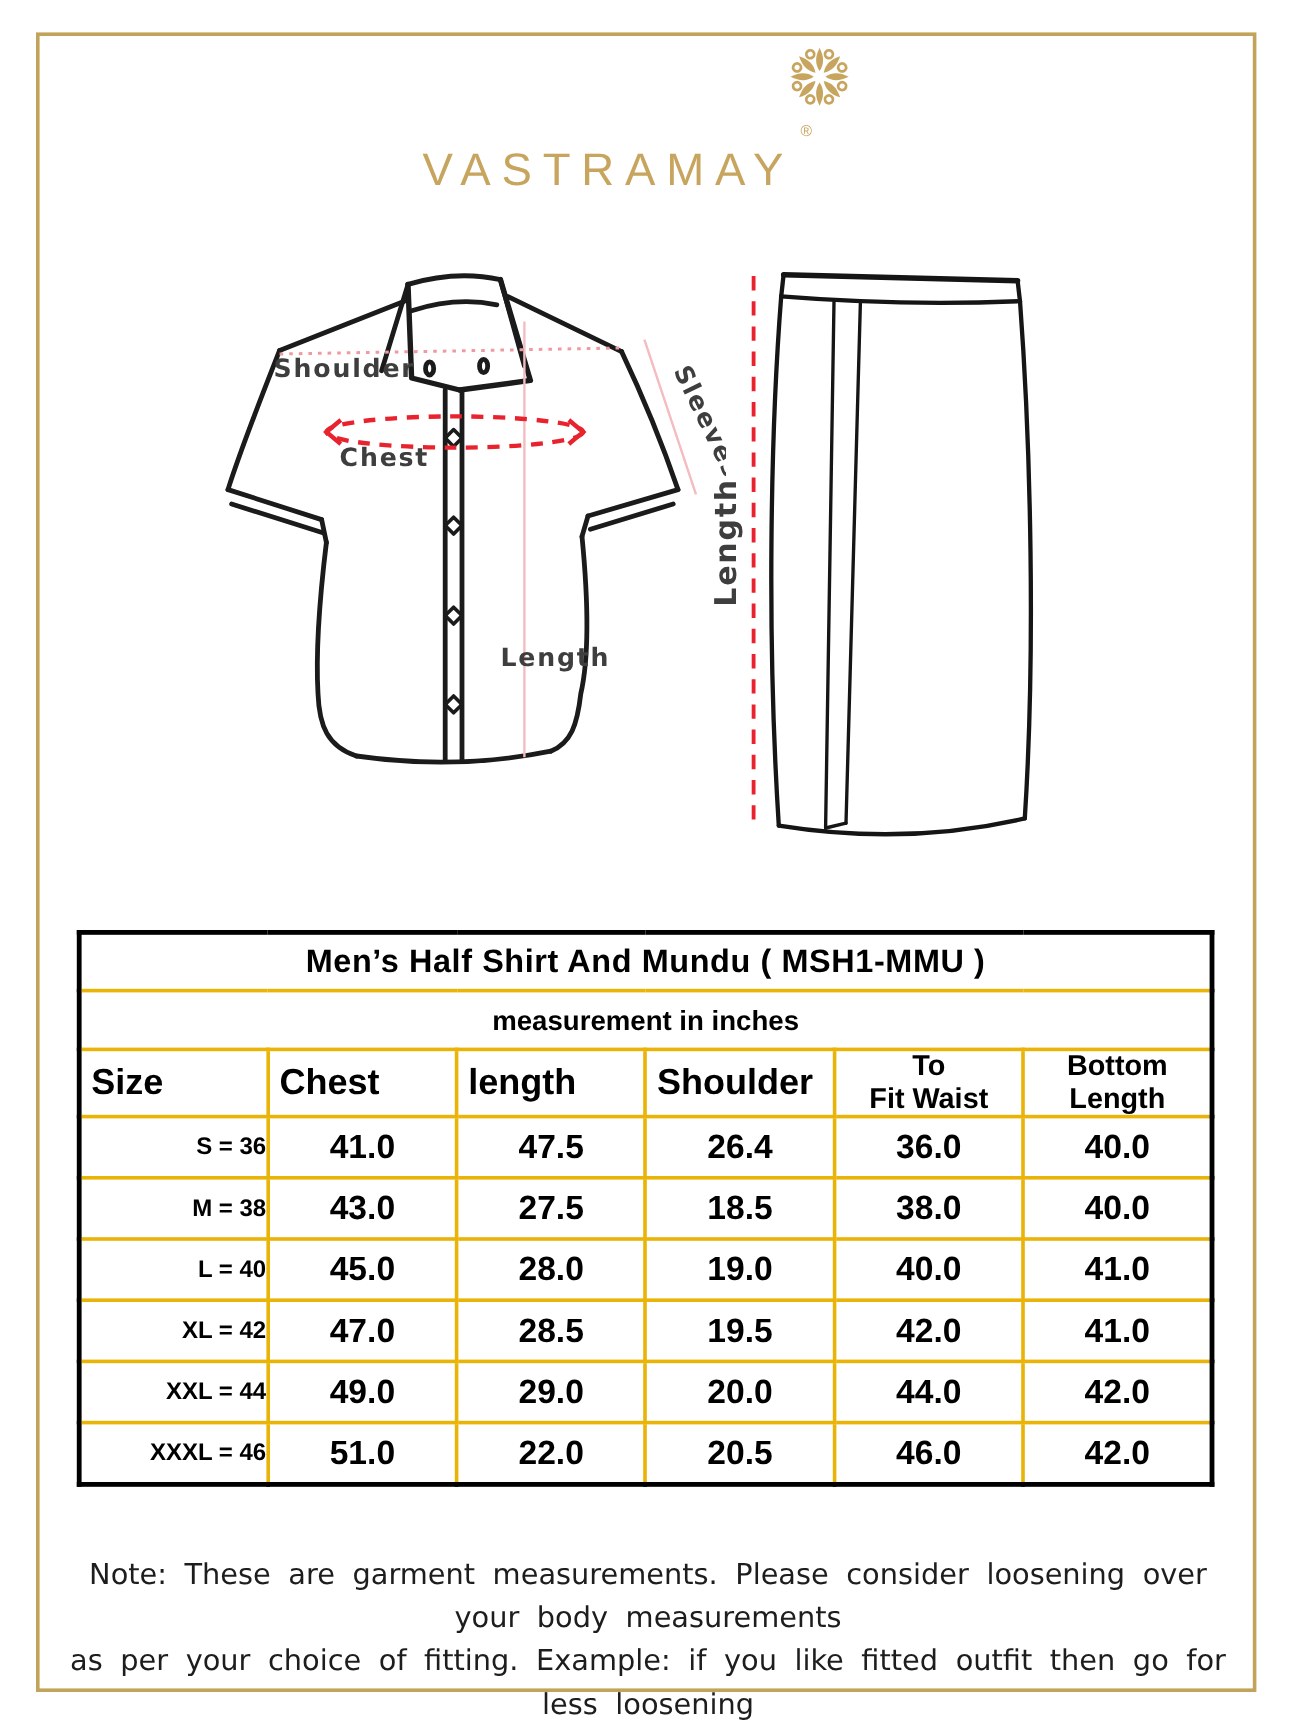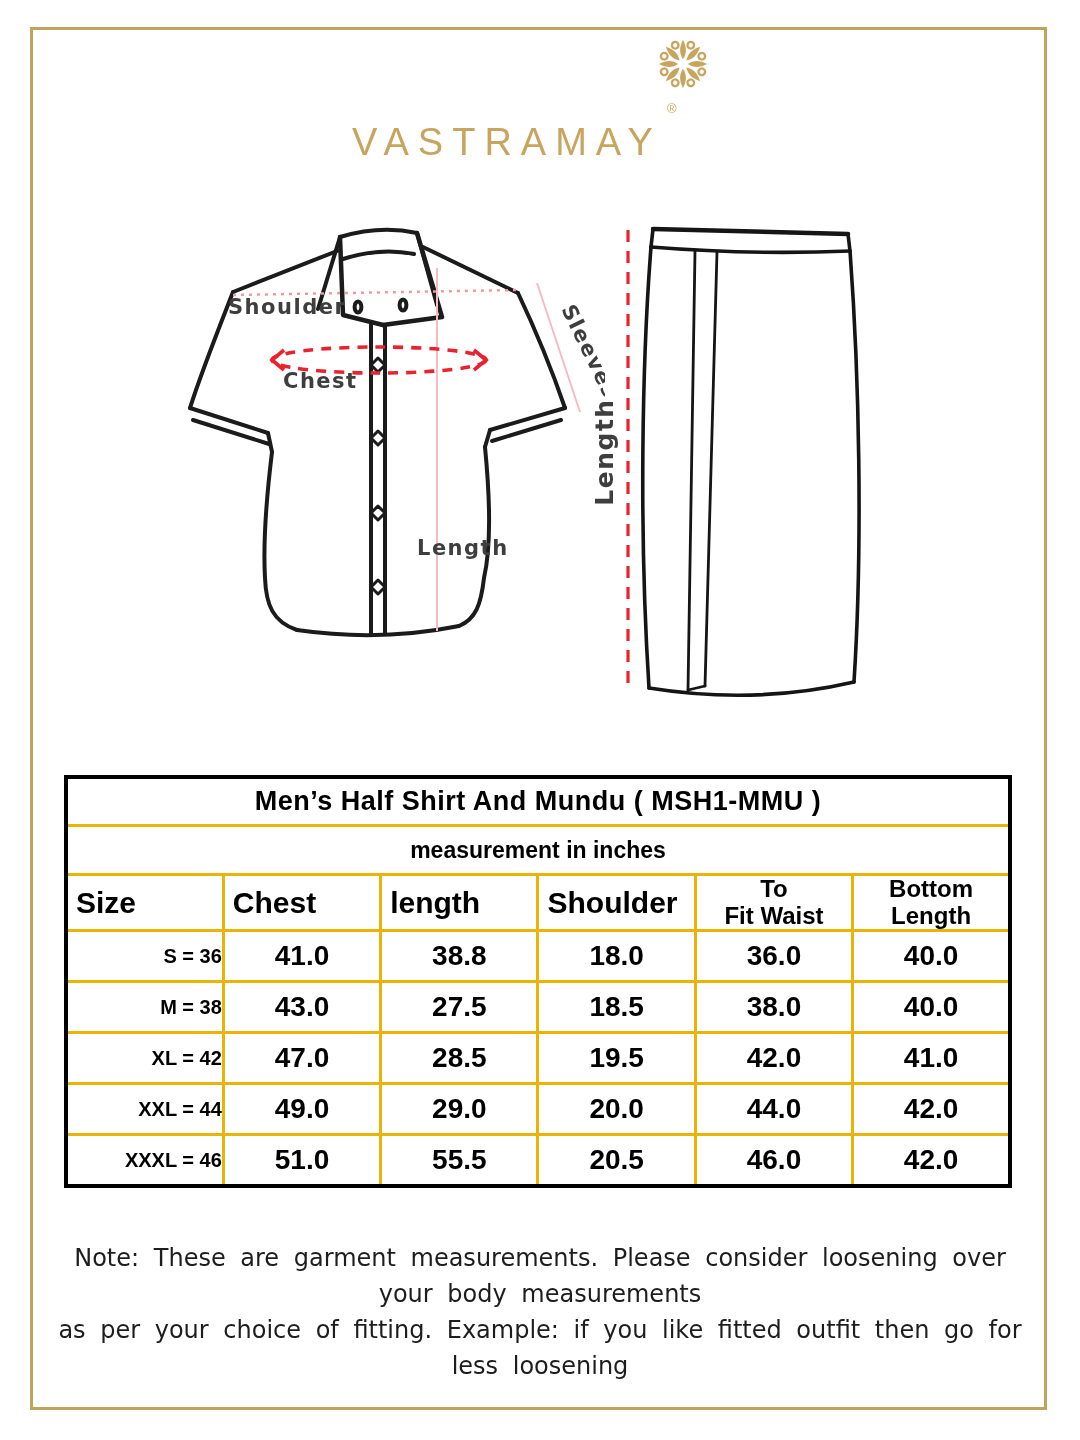--- a/index.html
+++ b/index.html
@@ -28,21 +28,21 @@
   .t-sub{height:46px;text-align:center;font-size:23px;font-weight:bold;}
   .t-head th{height:53px;vertical-align:middle;}
   .t-head th.big{font-size:30px;text-align:left;padding-left:8px;}
   .t-head th.two{font-size:24px;text-align:center;line-height:1.1;}
   .t-head .l2{display:block;}
   .t-head .l2:empty{display:none;}
   tr.t-row td{height:48px;font-size:28px;font-weight:bold;text-align:center;vertical-align:middle;}
   tr.t-row td.size-cell{text-align:right;padding-left:7px;font-size:20px;}
 
   
-  .footnote{position:absolute;left:40px;top:1240px;width:1000px;text-align:center;
+  .footnote{position:absolute;left:40px;top:1294px;width:1000px;text-align:center;
         font-family:"DejaVu Sans",sans-serif;font-size:24px;color:#1d1d1d;line-height:36px;
         word-spacing:7px;}
 </style>
 </head>
 <body>
 
 <div class="page">
 
   <div class="gold-frame"></div>
 
@@ -165,53 +165,61 @@
         <th class="two">
           <span>To</span>
           <span class="l2">Fit Waist</span></th>
         <th class="two">
           <span>Bottom</span>
           <span class="l2">Length</span></th>
       </tr>
       <tr class="t-row">
         <td class="size-cell">S = 36</td>
         <td>41.0</td>
-        <td>38.8</td>
-        <td>18.0</td>
+        <td>47.5</td>
+        <td>26.4</td>
         <td>36.0</td>
         <td>40.0</td>
       </tr>
       <tr class="t-row">
         <td class="size-cell">M = 38</td>
         <td>43.0</td>
         <td>27.5</td>
         <td>18.5</td>
         <td>38.0</td>
         <td>40.0</td>
       </tr>
       <tr class="t-row">
+        <td class="size-cell">L = 40</td>
+        <td>45.0</td>
+        <td>28.0</td>
+        <td>19.0</td>
+        <td>40.0</td>
+        <td>41.0</td>
+      </tr>
+      <tr class="t-row">
         <td class="size-cell">XL = 42</td>
         <td>47.0</td>
         <td>28.5</td>
         <td>19.5</td>
         <td>42.0</td>
         <td>41.0</td>
       </tr>
       <tr class="t-row">
         <td class="size-cell">XXL = 44</td>
         <td>49.0</td>
         <td>29.0</td>
         <td>20.0</td>
         <td>44.0</td>
         <td>42.0</td>
       </tr>
       <tr class="t-row">
         <td class="size-cell">XXXL = 46</td>
         <td>51.0</td>
-        <td>55.5</td>
+        <td>22.0</td>
         <td>20.5</td>
         <td>46.0</td>
         <td>42.0</td>
       </tr>
     </tbody>
   </table>
 
   <div class="footnote">
     <div>Note: These are garment measurements. Please consider loosening over your body measurements</div>
     <div>as per your choice of fitting. Example: if you like fitted outfit then go for less loosening</div>

